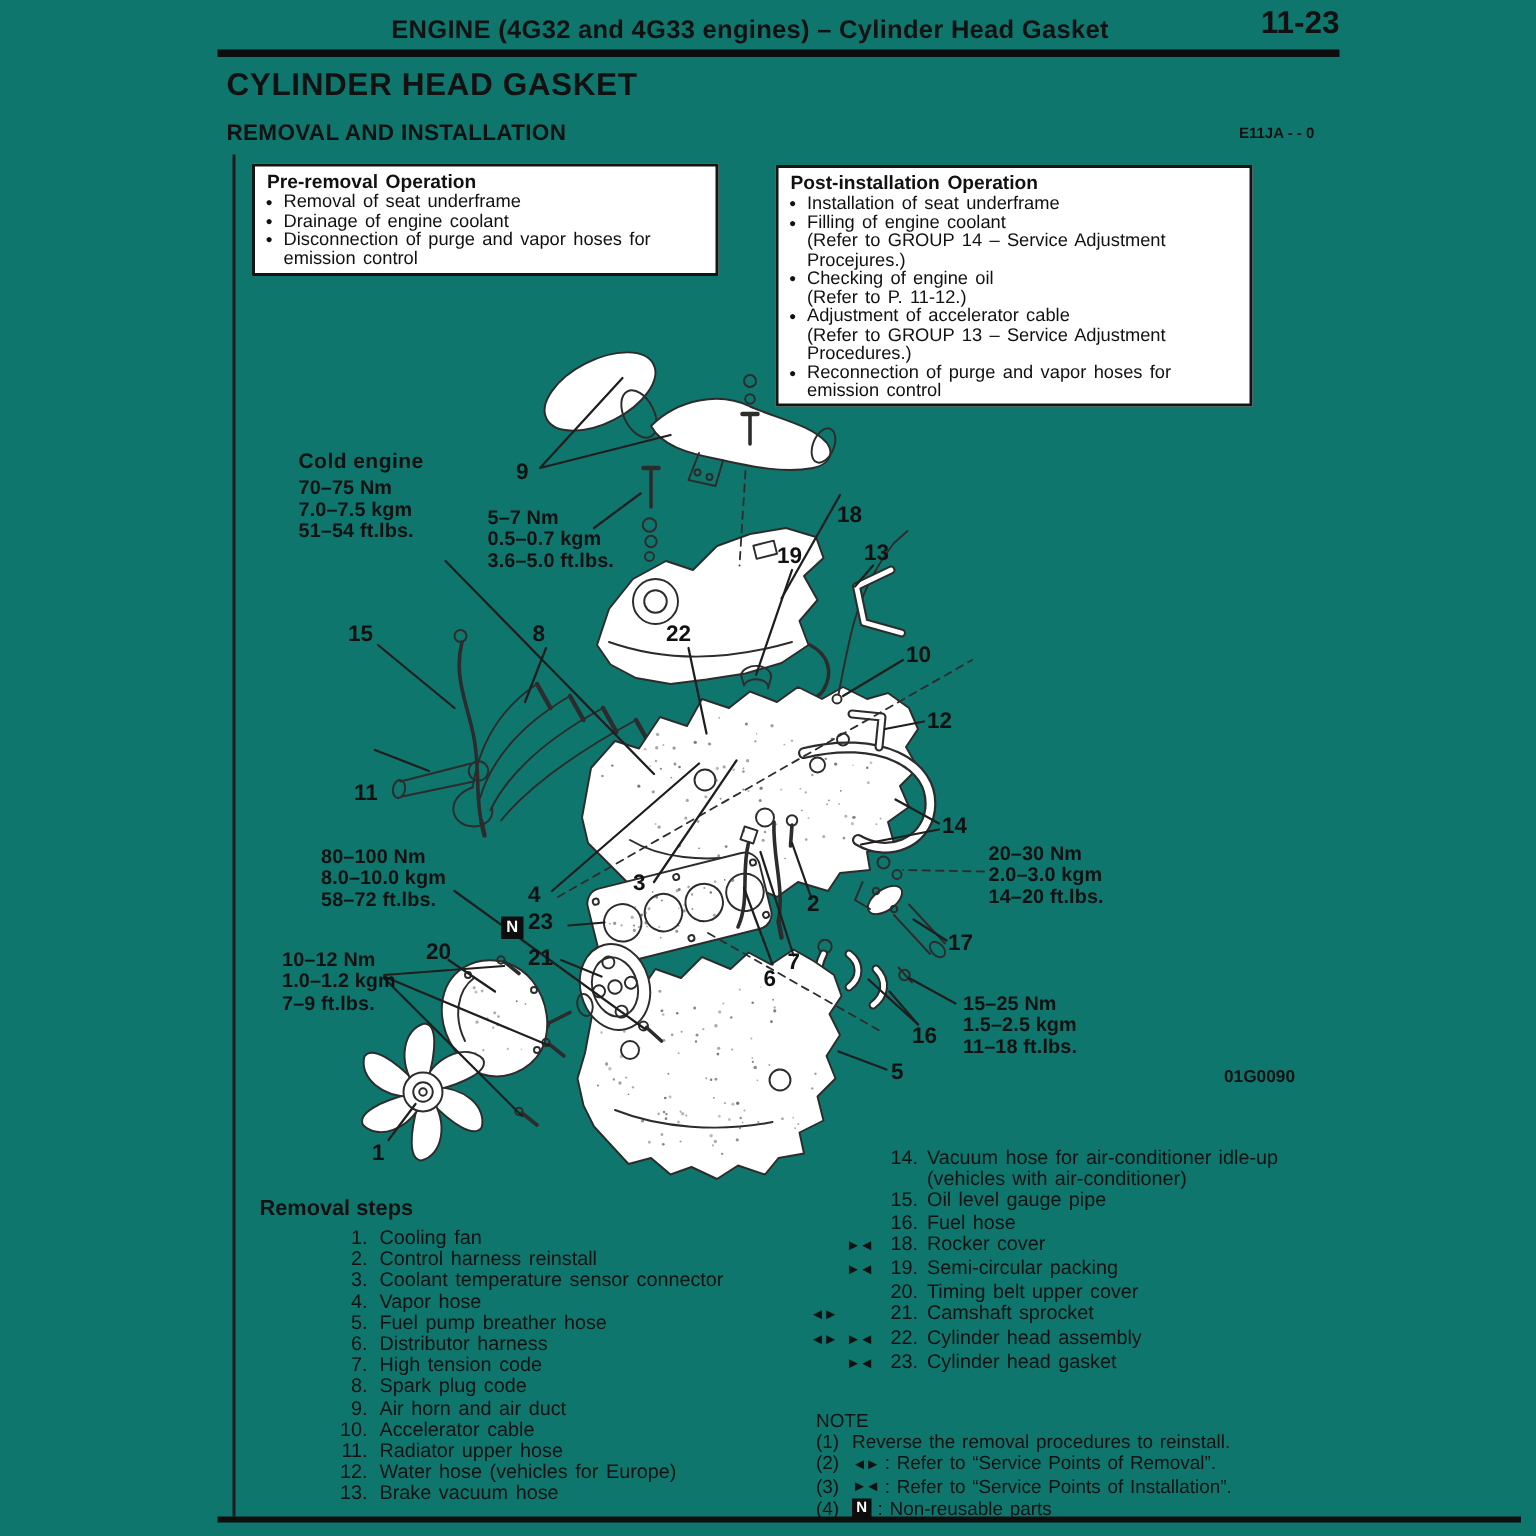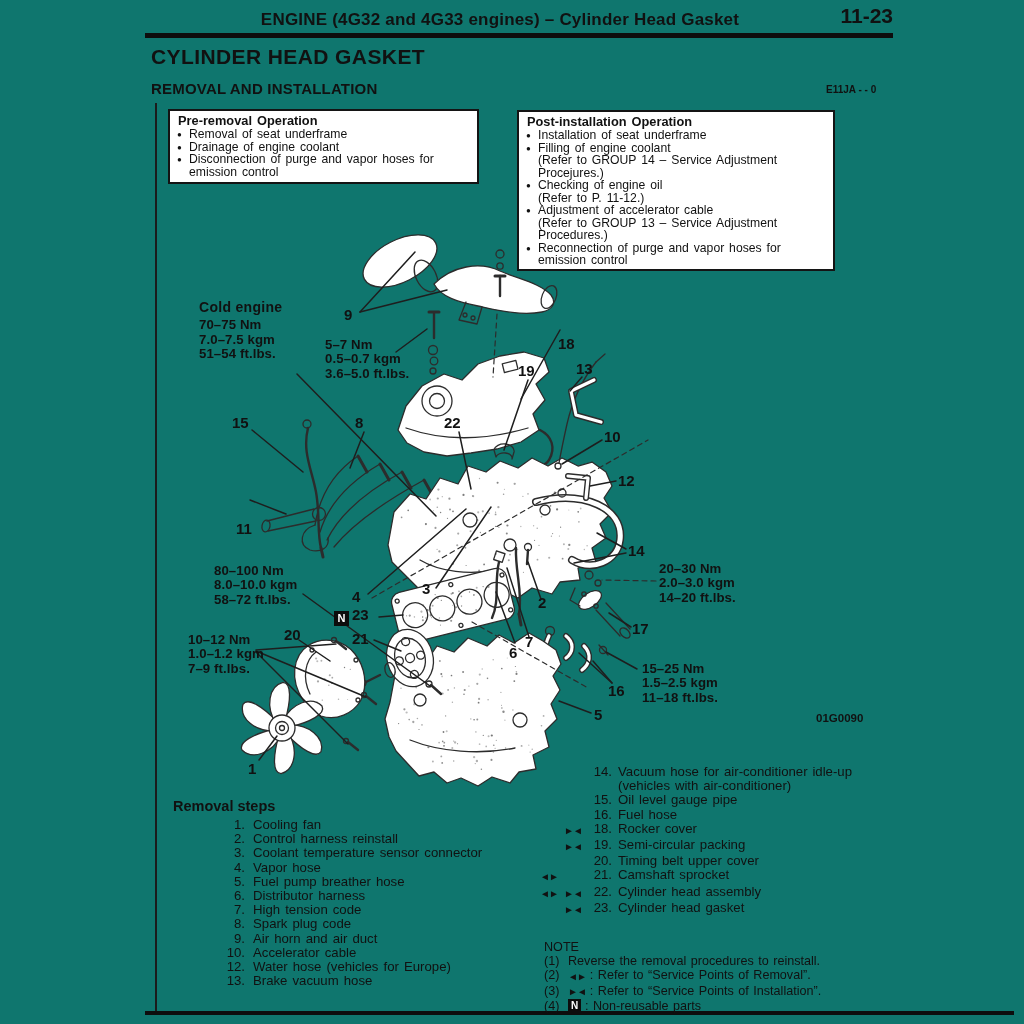--- a/index.html
+++ b/index.html
@@ -687,20 +687,24 @@
       </div>
       <div class="rs-row">
         <span class="rs-num">9.</span>
         <span class="rs-lab">Air horn and air duct</span>
       </div>
       <div class="rs-row">
         <span class="rs-num">10.</span>
         <span class="rs-lab">Accelerator cable</span>
       </div>
       <div class="rs-row">
+        <span class="rs-num">11.</span>
+        <span class="rs-lab">Radiator upper hose</span>
+      </div>
+      <div class="rs-row">
         <span class="rs-num">12.</span>
         <span class="rs-lab">Water hose (vehicles for Europe)</span>
       </div>
       <div class="rs-row">
         <span class="rs-num">13.</span>
         <span class="rs-lab">Brake vacuum hose</span>
       </div>
     </div>
 
   <div class="abs" id="parts-list">

